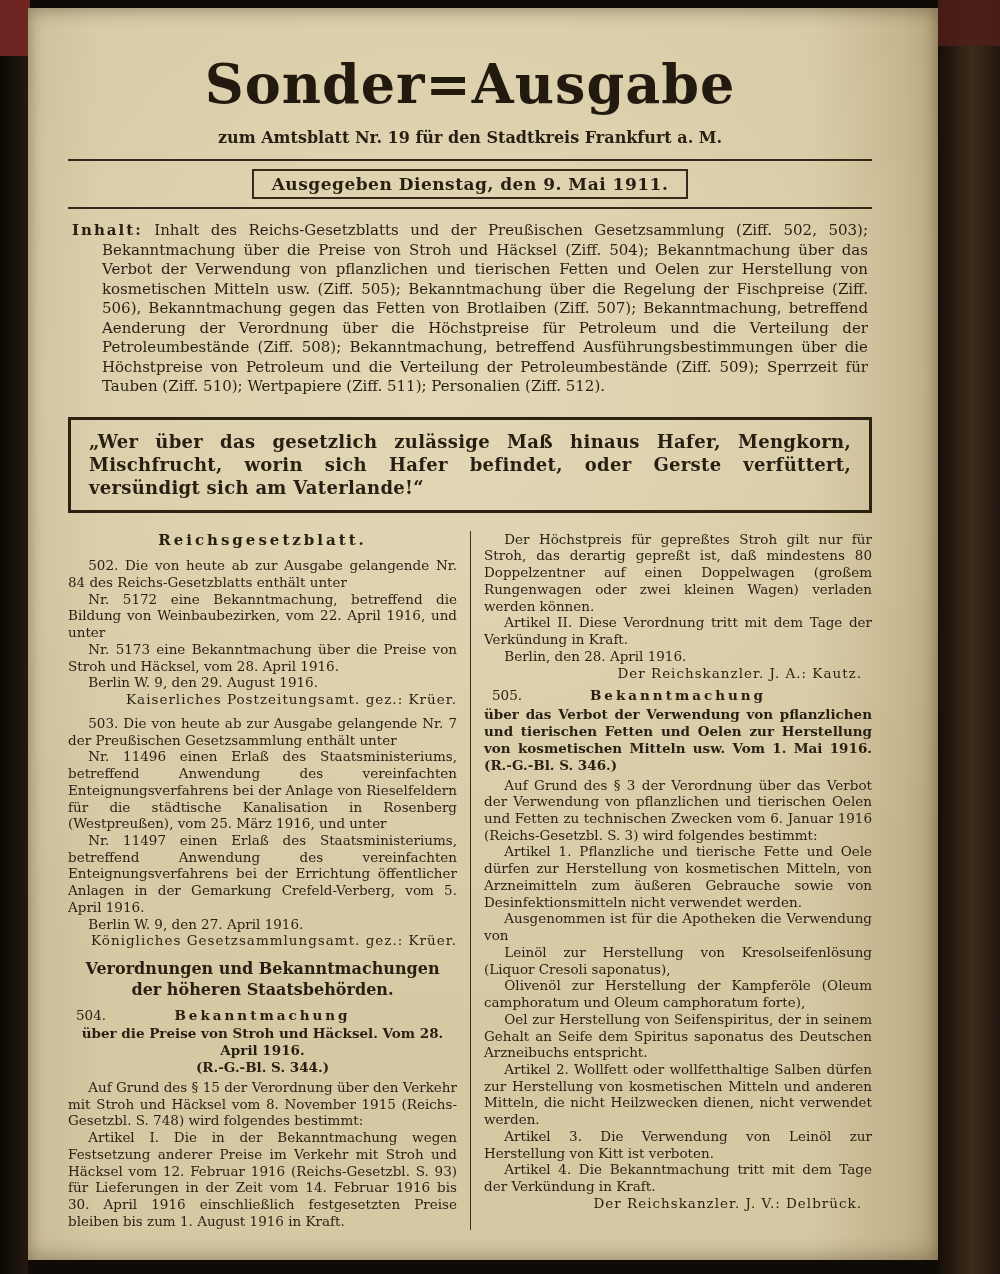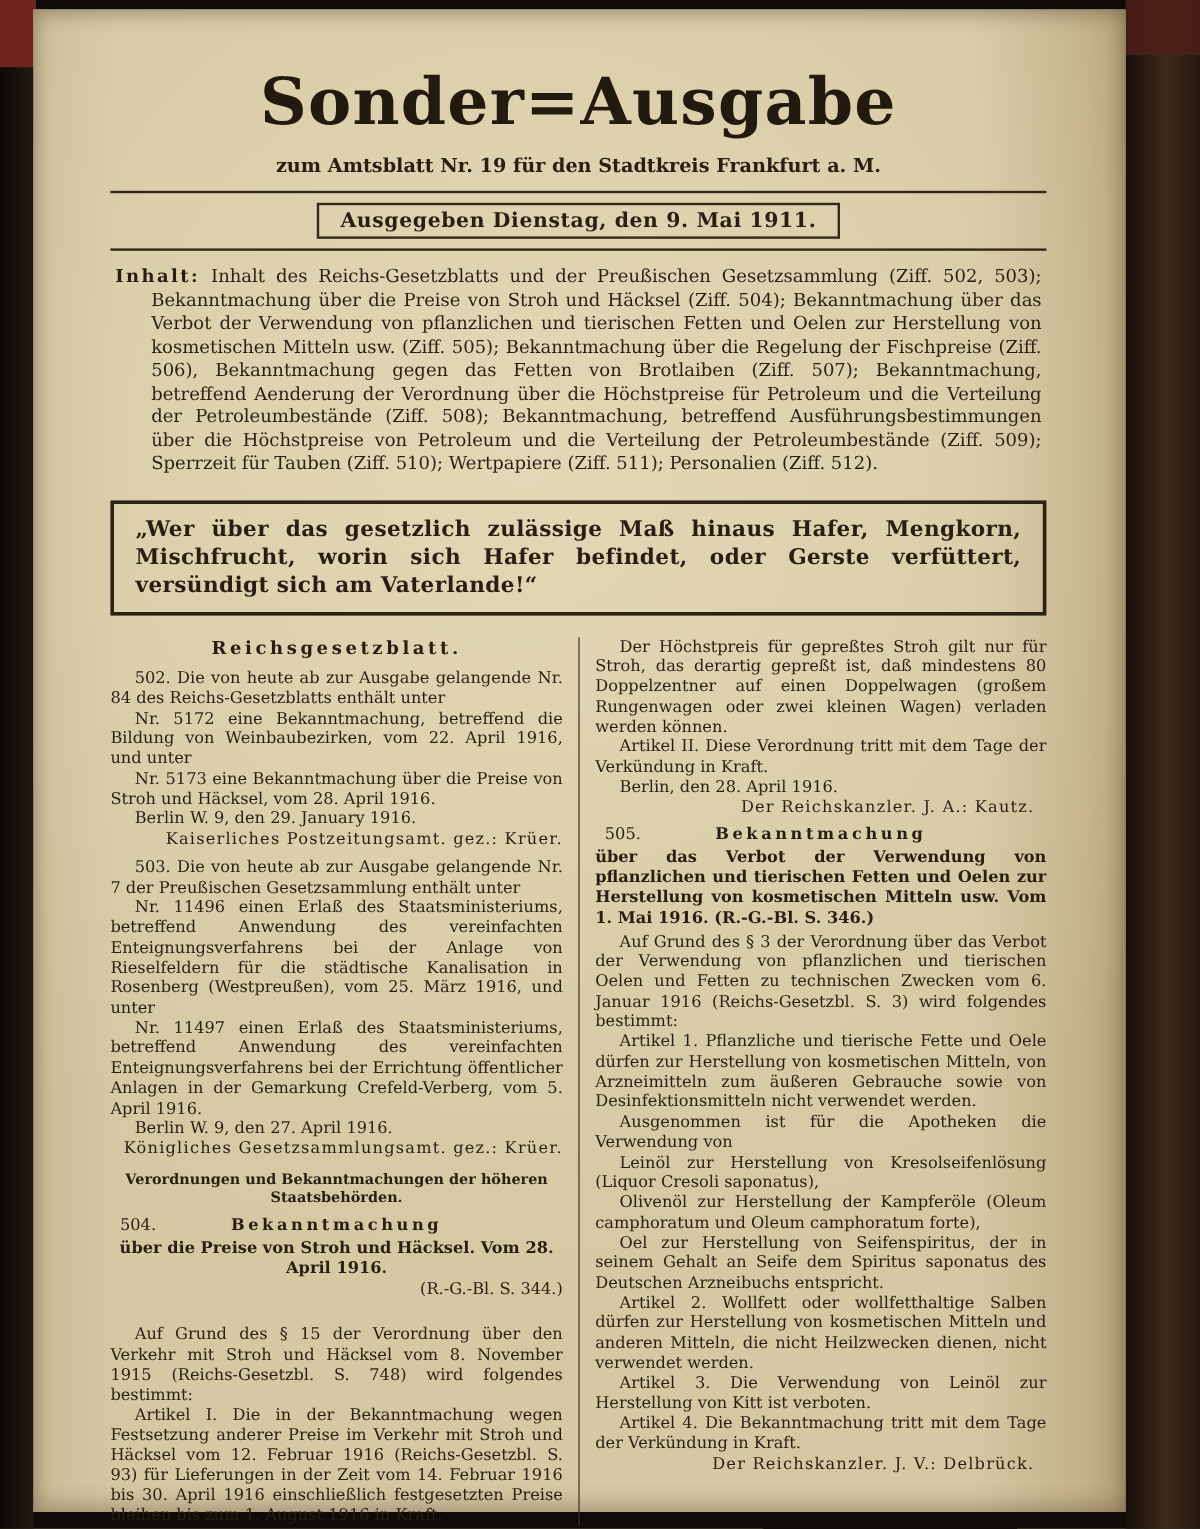--- a/index.html
+++ b/index.html
@@ -17,21 +17,21 @@
     background:#4e1f18;opacity:.85;}
   .corner-red{position:absolute;top:0;left:0;width:30px;height:56px;background:#6e2522;}
 
   .paper{
     position:absolute;left:28px;top:8px;right:62px;bottom:14px;
     background:
       radial-gradient(ellipse 120% 90% at 45% 30%, rgba(238,228,198,.55), rgba(0,0,0,0) 60%),
       linear-gradient(90deg,#c9bb95 0%,#d5c8a3 8%,#d5c8a3 86%,#c3b28a 96%,#b2a078 100%),
       #d2c5a0;
     box-shadow:inset 0 6px 14px rgba(50,35,18,.25), inset 0 -8px 16px rgba(50,35,18,.22);
-    padding:44px 66px 30px 64px;
+    padding:44px 66px 30px 40px;
     color:#281f13;
     box-sizing:border-box;
   }
 
   .title{font-size:54px;font-weight:bold;text-align:center;letter-spacing:1px;
     margin:0 0 12px;color:#231a0f;}
   .subtitle{font-size:16px;font-weight:bold;text-align:center;margin:0 0 12px;}
   .rule{border-top:2px solid #352a19;height:0;}
   .datebox-row{text-align:center;margin:8px 0;}
   .datebox{display:inline-block;border:2px solid #352a19;padding:3px 18px;
@@ -48,26 +48,26 @@
   .columns{display:flex;align-items:stretch;}
   .col{width:50%;font-size:13.5px;line-height:1.24;box-sizing:border-box;}
   .col.left{padding-right:13px;}
   .col.right{padding-left:13px;border-left:1.5px solid #3c3120;}
 
   .p{text-align:justify;text-indent:1.5em;margin:0;}
   .p.plain{text-align:left;}
   .sig{text-align:right;margin:0 0 7px;letter-spacing:1px;}
   .sig-right{text-align:right;padding-right:10px;letter-spacing:1px;margin:0 0 4px;}
   .col-heading{font-size:15px;font-weight:bold;text-align:center;letter-spacing:3px;margin:0 0 8px;}
-  .staats-heading{font-size:12px;font-weight:bold;text-align:center;margin:10px 0 6px;line-height:1.3;}
+  .staats-heading{font-size:16px;font-weight:bold;text-align:center;margin:10px 0 6px;line-height:1.3;}
   .item-head{position:relative;text-align:center;font-weight:bold;margin:6px 0 2px;}
   .item-number{position:absolute;left:8px;font-weight:normal;}
   .item-title{letter-spacing:3px;}
   .sub-bold{font-weight:bold;text-align:center;margin:0;line-height:1.25;}
-  .sub-ref{font-weight:normal;text-align:right;margin:0 0 22px;}
+  .sub-ref{font-weight:bold;text-align:center;margin:0 0 3px;}
   .sub-bold-j{font-weight:bold;text-align:justify;margin:0 0 3px;line-height:1.25;}
 </style>
 </head>
 <body>
 
 <div class="scene">
   <div class="edge-left"></div>
   <div class="spine-right"></div>
   <div class="corner-red"></div>
 
@@ -89,21 +89,21 @@
     </div>
 
     <div class="columns">
 
       <div class="col left">
         <h2 class="col-heading">Reichsgesetzblatt.</h2>
 
         <p class="p">502. Die von heute ab zur Ausgabe gelangende Nr. 84 des Reichs-Gesetzblatts enthält unter</p>
         <p class="p">Nr. 5172 eine Bekanntmachung, betreffend die Bildung von Weinbaubezirken, vom 22. April 1916, und unter</p>
         <p class="p">Nr. 5173 eine Bekanntmachung über die Preise von Stroh und Häcksel, vom 28. April 1916.</p>
-        <p class="p plain">Berlin W. 9, den 29. January 1916.</p>
+        <p class="p plain">Berlin W. 9, den 29. August 1916.</p>
         <p class="sig">Kaiserliches Postzeitungsamt. gez.: Krüer.</p>
 
         <p class="p">503. Die von heute ab zur Ausgabe gelangende Nr. 7 der Preußischen Gesetzsammlung enthält unter</p>
         <p class="p">Nr. 11496 einen Erlaß des Staatsministeriums, betreffend Anwendung des vereinfachten Enteignungsverfahrens bei der Anlage von Rieselfeldern für die städtische Kanalisation in Rosenberg (Westpreußen), vom 25. März 1916, und unter</p>
         <p class="p">Nr. 11497 einen Erlaß des Staatsministeriums, betreffend Anwendung des vereinfachten Enteignungsverfahrens bei der Errichtung öffentlicher Anlagen in der Gemarkung Crefeld-Verberg, vom 5. April 1916.</p>
         <p class="p plain">Berlin W. 9, den 27. April 1916.</p>
         <p class="sig">Königliches Gesetzsammlungsamt. gez.: Krüer.</p>
 
         <h3 class="staats-heading">Verordnungen und Bekanntmachungen der höheren Staatsbehörden.</h3>
 

